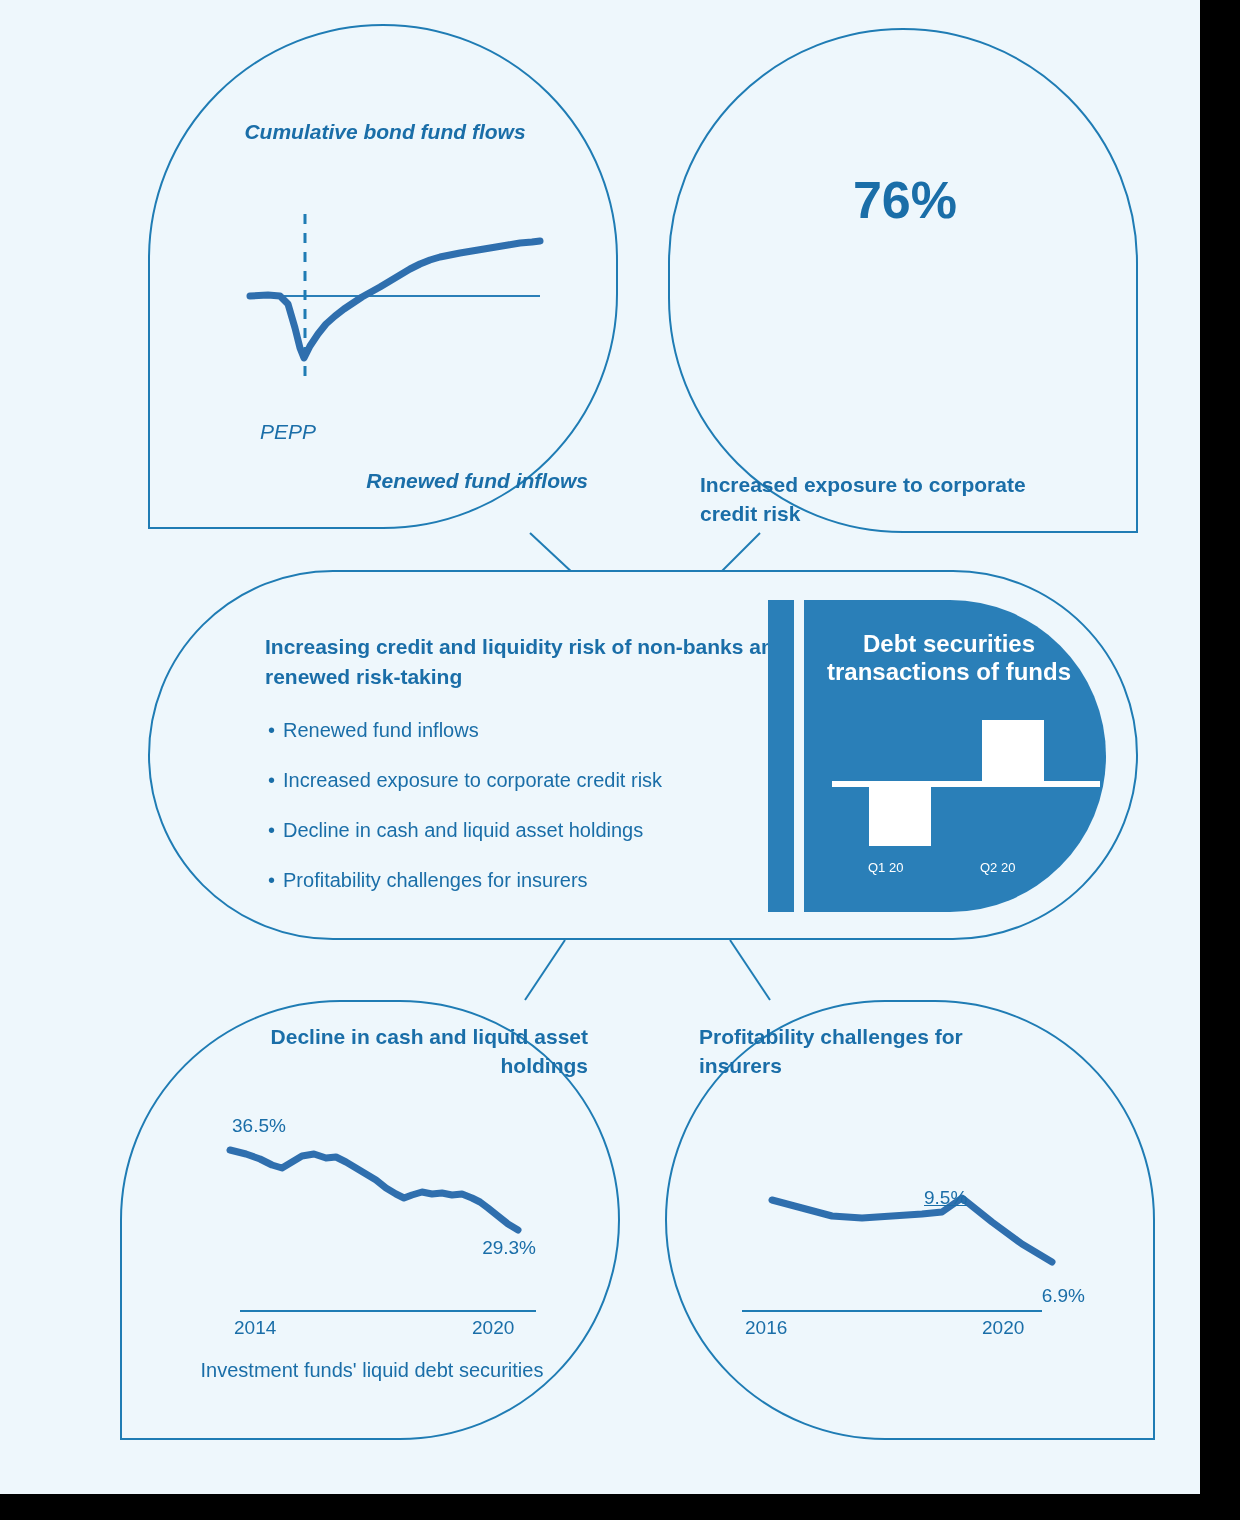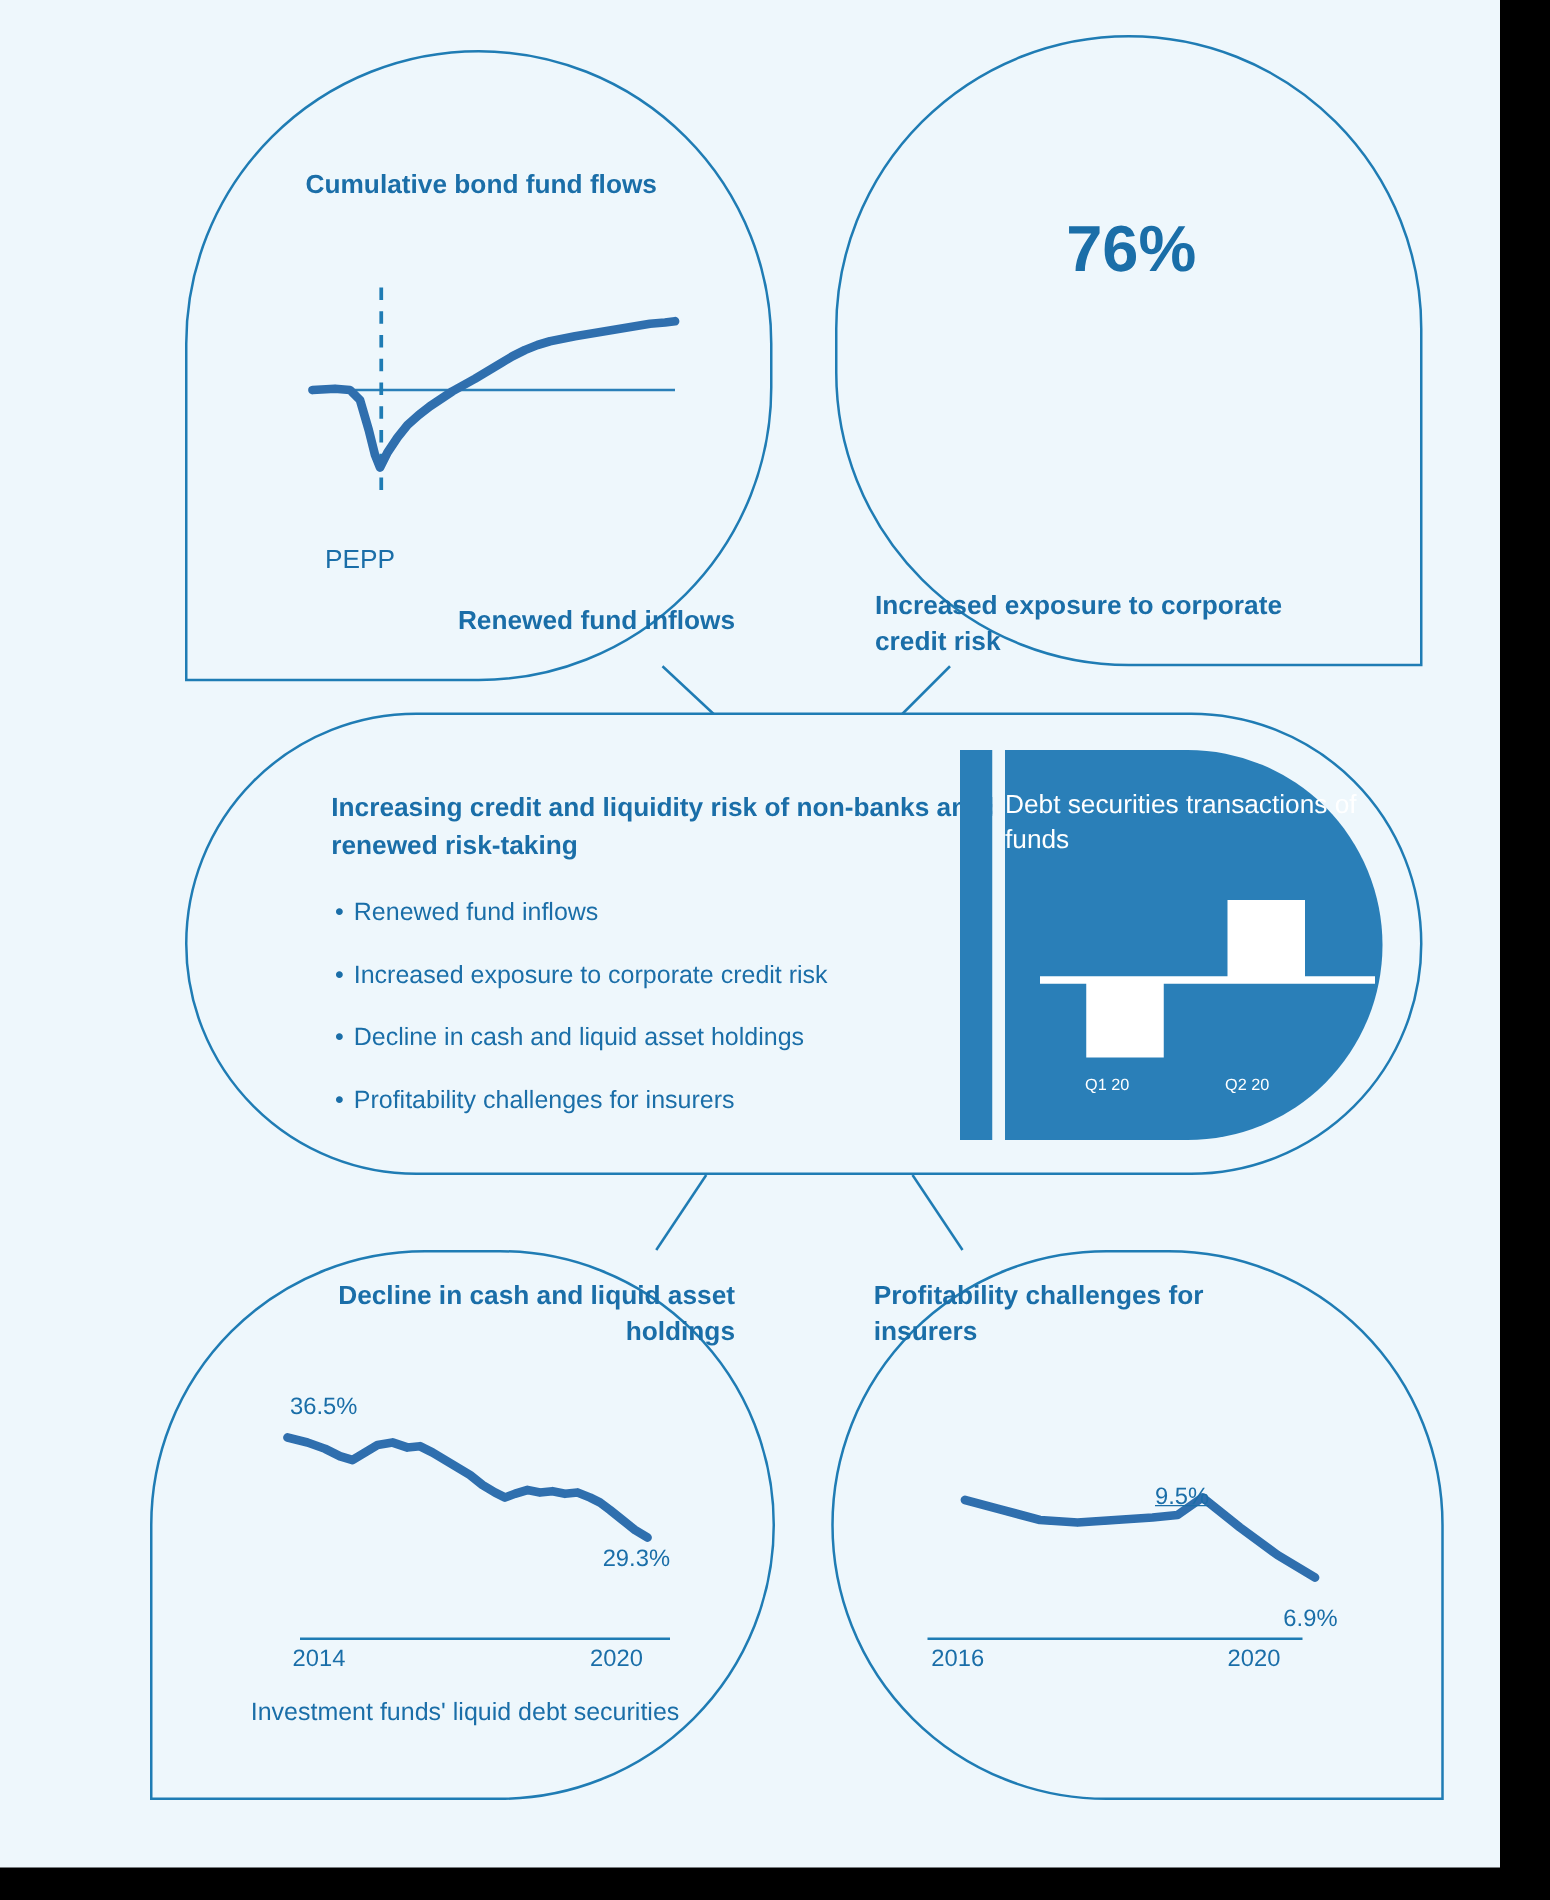--- a/index.html
+++ b/index.html
@@ -38,24 +38,25 @@
   .shape {
     position: absolute;
     border: 2px solid #1f7cb4;
     box-sizing: border-box;
     background: #eef7fc;
   }
 
   
   #bubble-flows {
     left: 148px;
-    top: 40px;
+    top: 24px;
     width: 470px;
     height: 505px;
     border-radius: 235px 235px 235px 0;
+    font-style: italic;
   }
   #bubble-flows .title {
     position: absolute;
     top: 92px;
     left: 0;
     width: 470px;
     text-align: center;
     font-size: 21px;
     font-weight: bold;
     line-height: 27px;
@@ -188,24 +189,24 @@
     width: 302px;
     height: 312px;
     background: #2a7fb8;
     border-radius: 0 156px 156px 0;
   }
   .disc-title {
     position: absolute;
     left: 654px;
     top: 58px;
     width: 290px;
-    text-align: left;
+    text-align: center;
     color: #ffffff;
-    font-size: 21px;
-    font-weight: normal;
+    font-size: 24px;
+    font-weight: bold;
     line-height: 28px;
   }
   #minichart-debt {
     position: absolute;
     left: 664px;
     top: 130px;
     width: 300px;
     height: 170px;
   }
   .q-label {
@@ -292,21 +293,21 @@
     color: #1a6ea8;
   }
   #chart-insurers {
     position: absolute;
     left: 95px;
     top: 180px;
     width: 330px;
     height: 110px;
   }
   #bubble-insurers .lbl-mid { left: 257px; top: 185px; text-decoration: underline; }
-  #bubble-insurers .lbl-end { right: 83px; top: 283px; }
+  #bubble-insurers .lbl-end { right: 68px; top: 283px; }
   #bubble-insurers .axis-line {
     position: absolute;
     left: 75px;
     top: 308px;
     width: 300px;
     height: 2px;
     background: #1f7cb4;
   }
   #bubble-insurers .ax-start { left: 78px; top: 315px; }
   #bubble-insurers .ax-end   { left: 315px; top: 315px; }

